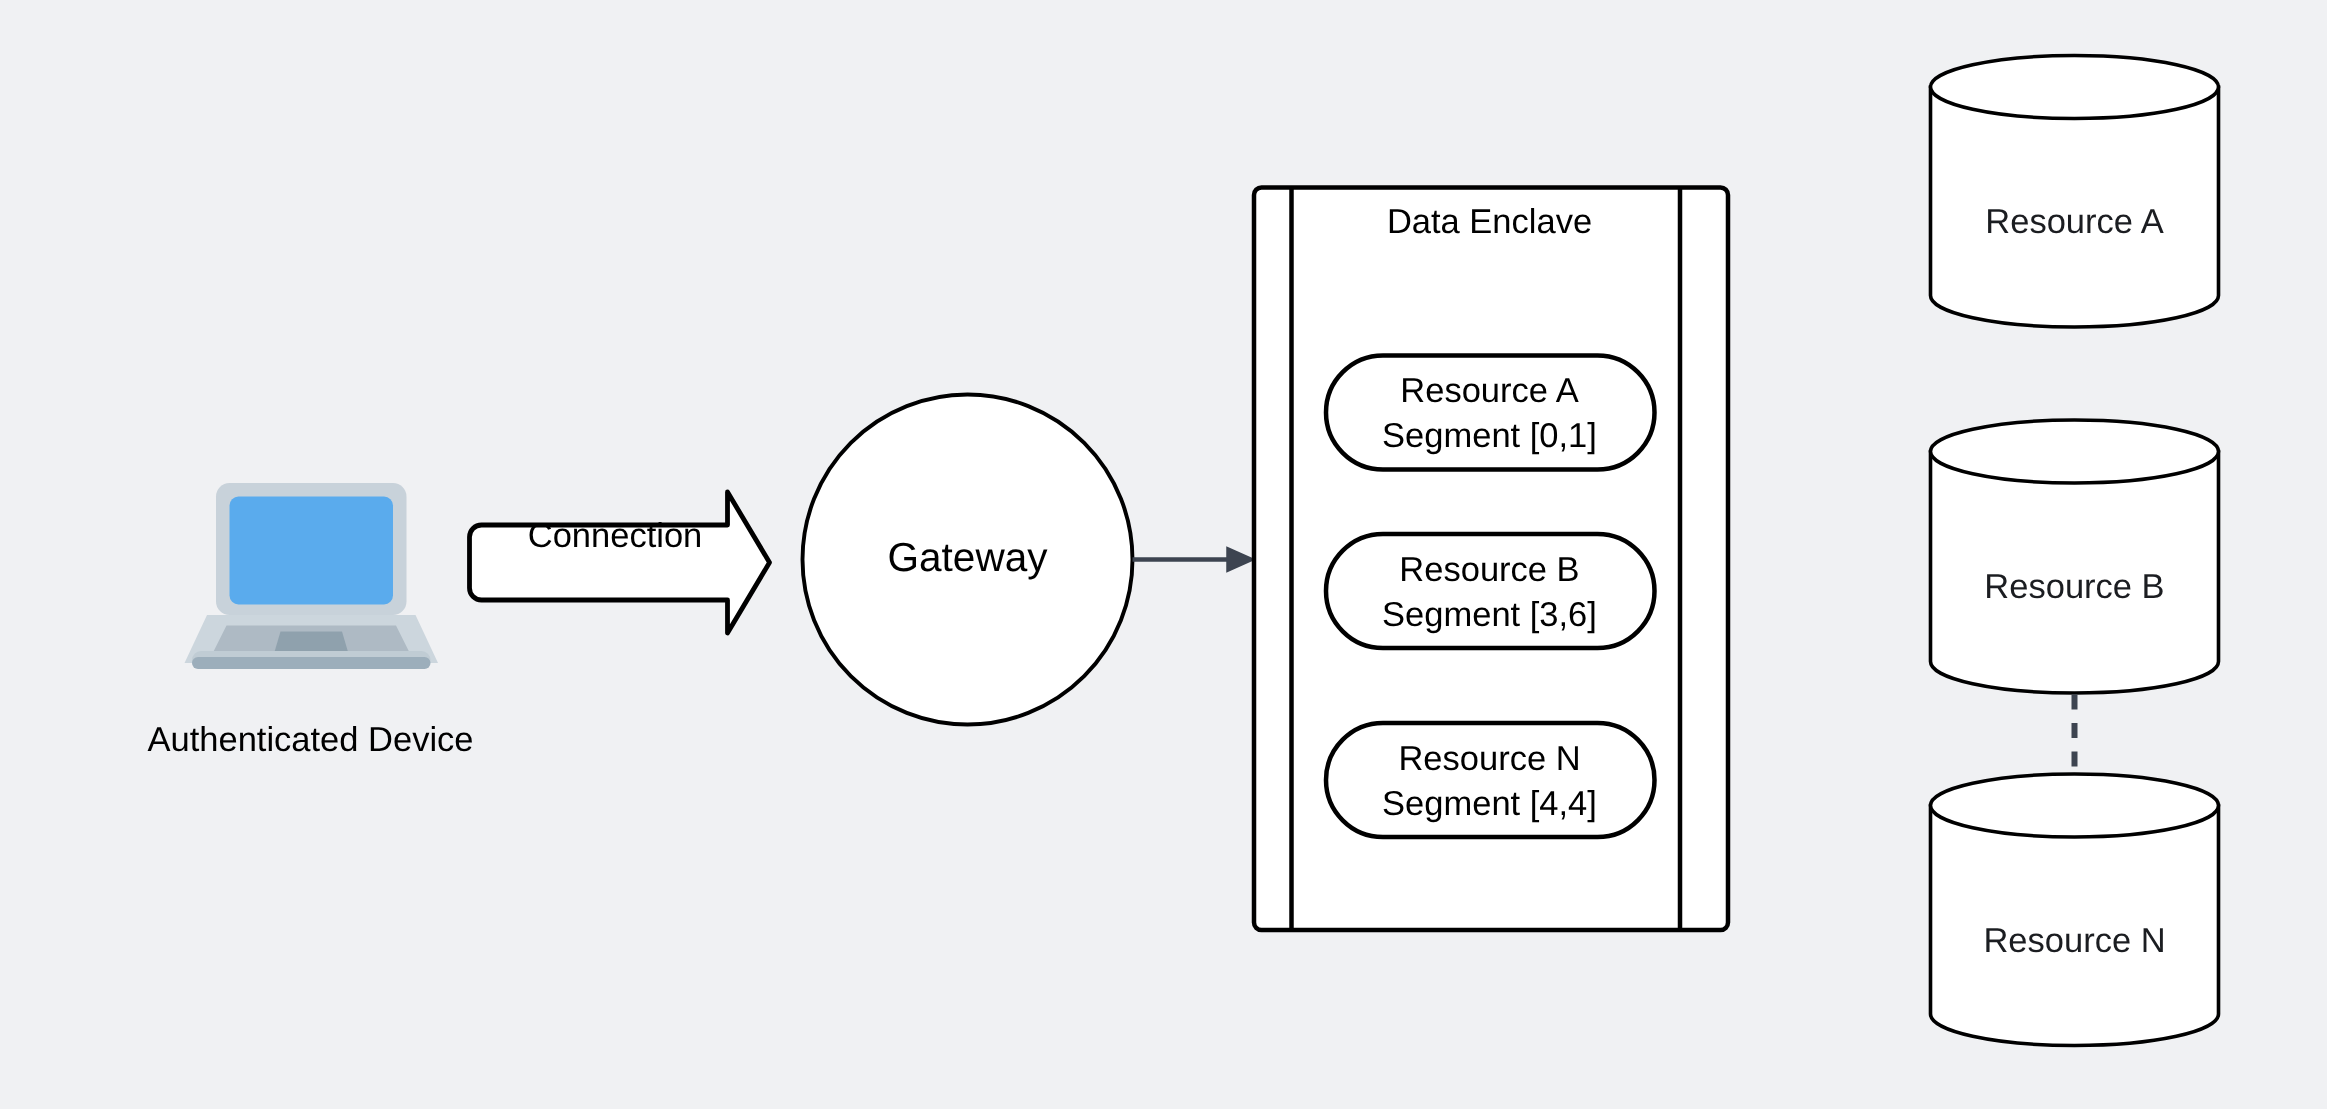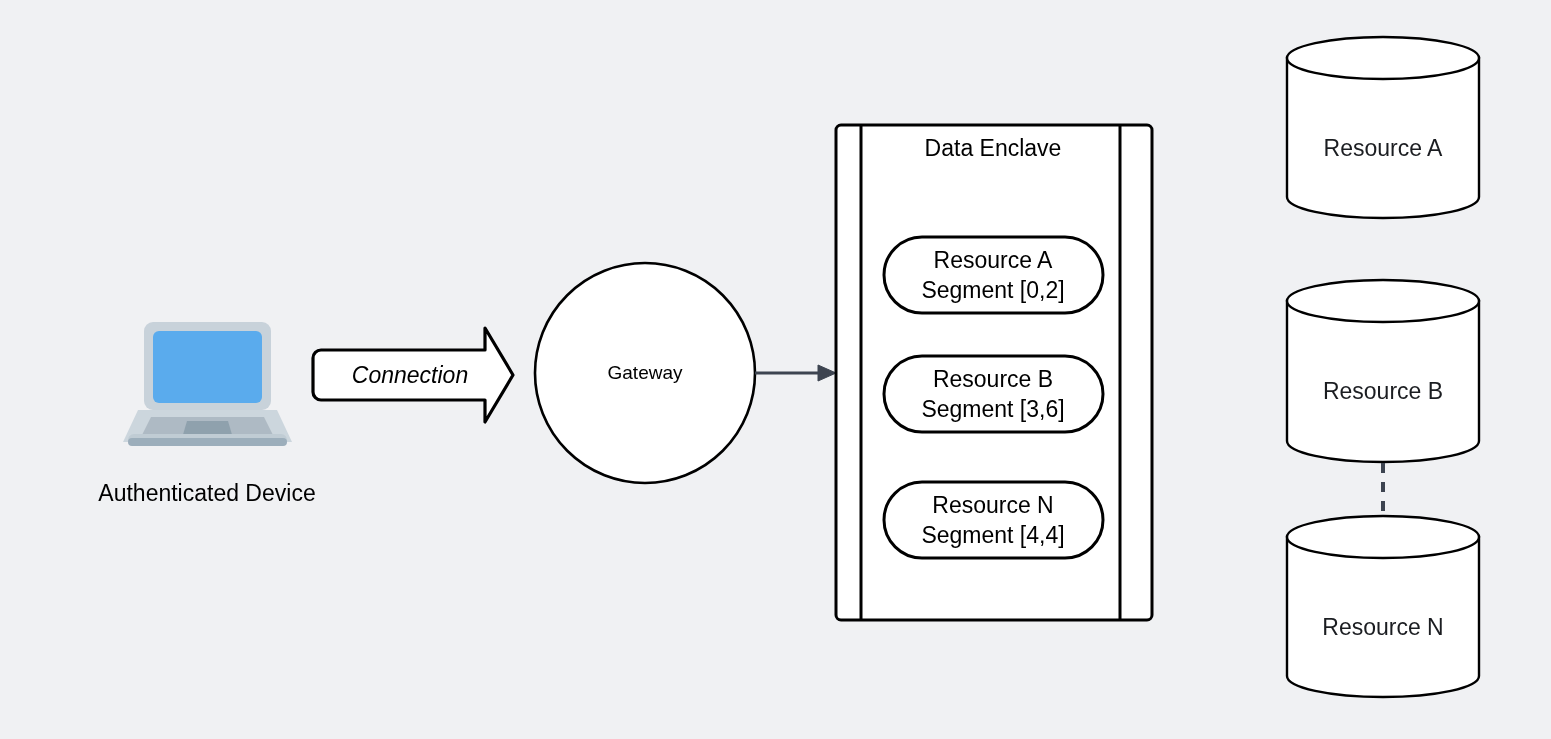--- a/index.html
+++ b/index.html
@@ -37,28 +37,27 @@
   .centered {
     transform: translate(-50%, -50%);
   }
   #label-authenticated-device {
     left: 207px;
     top: 493px;
     font-size: 23px;
   }
   #label-connection {
     left: 410px;
-    top: 375px;
+    top: 357px;
     font-size: 23px;
-    font-style: italic;
   }
   #label-gateway {
     left: 645px;
     top: 372px;
-    font-size: 19px;
+    font-size: 27px;
   }
   #label-data-enclave {
     left: 993px;
     top: 148px;
     font-size: 23px;
   }
   .seg-text {
     position: absolute;
     text-align: center;
     color: #000;
@@ -163,21 +162,21 @@
     <div class="txt centered" id="label-authenticated-device">Authenticated Device</div>
 
     <div class="txt centered" id="label-connection">Connection</div>
 
     <div class="txt centered" id="label-gateway">Gateway</div>
 
     <div class="txt centered" id="label-data-enclave">Data Enclave</div>
 
     <div class="seg-text" style="left:993px; top:275px;">
       <div>Resource A</div>
-      <div>Segment [0,2]</div>
+      <div>Segment [0,1]</div>
     </div>
 
     <div class="seg-text" style="left:993px; top:394px;">
       <div>Resource B</div>
       <div>Segment [3,6]</div>
     </div>
 
     <div class="seg-text" style="left:993px; top:520px;">
       <div>Resource N</div>
       <div>Segment [4,4]</div>

